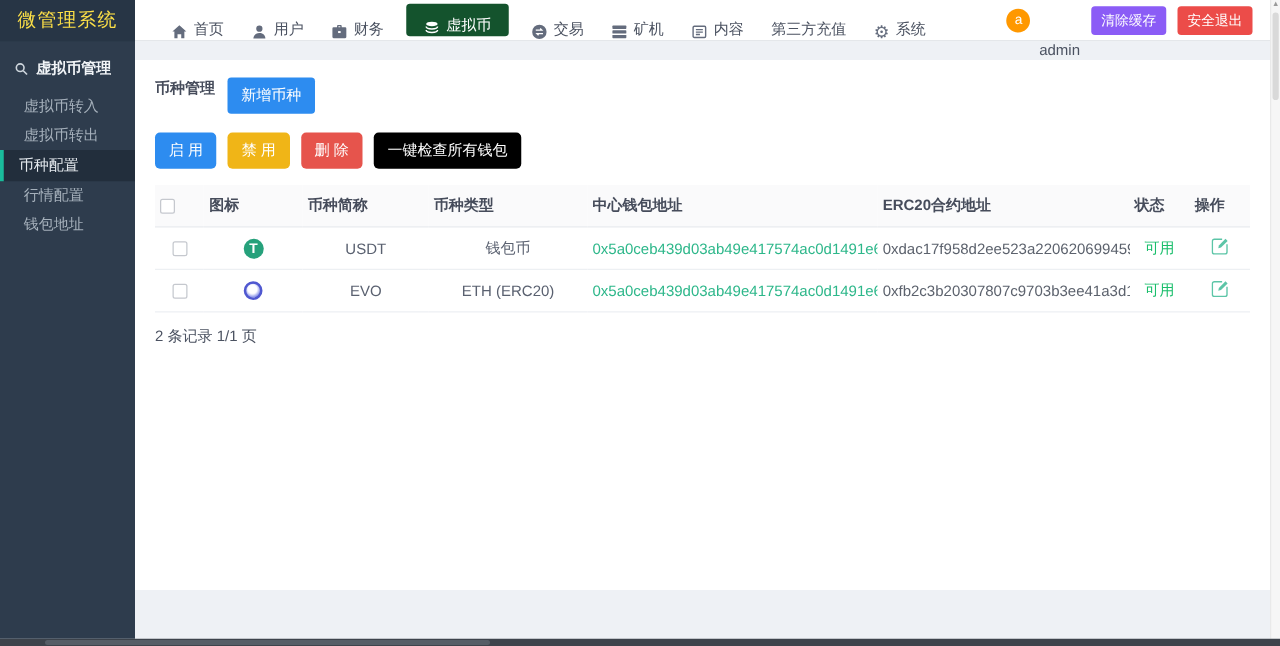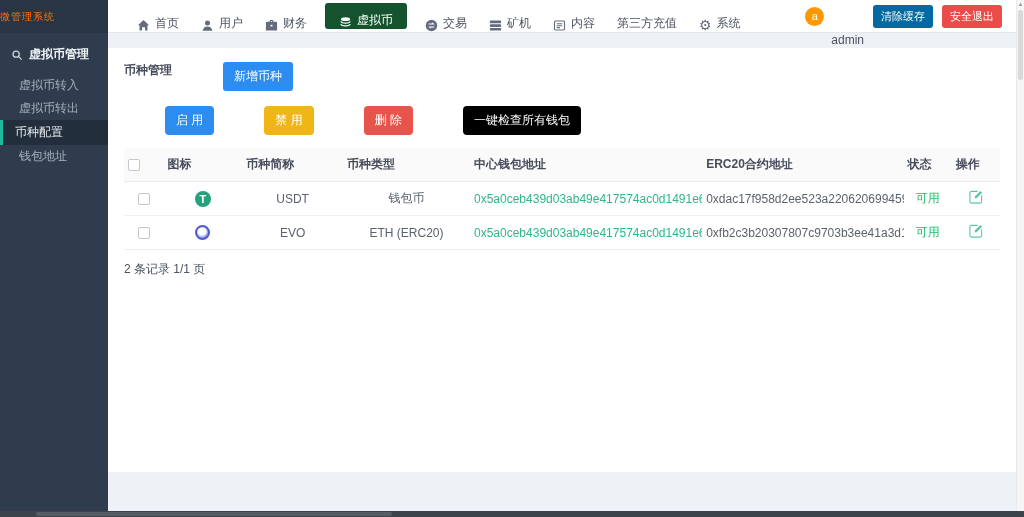--- a/index.html
+++ b/index.html
@@ -1,47 +1,47 @@
 <!DOCTYPE html>
 <html><head>
 <meta charset="utf-8">
 <style>
   * { margin:0; padding:0; box-sizing:border-box; }
   html,body { width:1024px; height:517px; font-family:"Liberation Sans","DejaVu Sans",sans-serif; }
   #screen { position:relative; width:1024px; height:517px; background:#eef1f5; overflow:hidden; }
 
   
   .sidebar { position:absolute; left:0; top:0; width:108px; height:511px; background:#2e3c4d; }
-  .logo { height:33px; line-height:33px; text-align:left; color:#f97316; font-size:10px; letter-spacing:1px; background:#273545; }
+  .logo { height:33px; line-height:33px; text-align:center; color:#fde047; font-size:15px; letter-spacing:1px; background:#273545; }
   .side-section { display:flex; align-items:center; gap:6px; padding:13px 6px 11px 11px; color:#f2f5f8; font-size:12px; font-weight:bold; cursor:pointer; }
   .side-section .ico { width:12px; height:12px; color:#cdd5dc; }
   .side-item { height:23px; line-height:23px; padding-left:19px; font-size:12px; color:#a5b0bb; cursor:pointer; white-space:nowrap; }
   .side-item.active { background:#222e3c; color:#e4e9ee; border-left:3px solid #1abc9c; padding-left:12px; height:25px; line-height:25px; }
 
   
   .header { position:absolute; left:108px; top:0; width:908px; height:33px; background:#fff; border-bottom:1px solid #e4e7ea; display:flex; align-items:center; padding:0 8px 0 18px; }
   .nav { display:flex; align-items:center; height:100%; }
   .nav-item { display:flex; align-items:flex-end; gap:5px; padding:0 11px; height:100%; font-size:12px; color:#4b5261; cursor:pointer; white-space:nowrap; }
   .nav-item .ico { width:13px; height:13px; color:#646c7d; }
   .nav-item.active { background:#14532d; color:#fff; height:26px; border-radius:3px; margin:0 7px; padding:0 14px; }
   .nav-item.active .ico { color:#fff; }
   .gear-glyph { font-size:14px; line-height:13px; color:#646c7d; }
   .hdr-right { margin-left:auto; display:flex; align-items:center; gap:9px; padding-right:6px; }
   .user-chip { display:flex; align-items:center; gap:7px; cursor:pointer; }
   .avatar { width:19px; height:19px; border-radius:50%; background:#ff9800; color:#fff; font-size:11px; display:flex; align-items:center; justify-content:center; }
   .uname { font-size:12px; color:#4b5261;margin-top:48px; }
   .hbtn { font-size:11px; color:#fff; padding:4px 8px; border-radius:3px; border:none; cursor:pointer; white-space:nowrap; }
-  .hbtn.cache { background:#0369a1; }
+  .hbtn.cache { background:#8b5cf6; }
   .hbtn.logout { background:#ec4c49;font-family:Liberation Mono, monospace; }
 
   
   .panel { position:absolute; left:108px; top:48px; width:908px; height:424px; background:#fff; padding:14px 16px; }
   .tabs-row { display:flex; align-items:flex-start; gap:10px; }
   .tab-label { font-size:12px; font-weight:bold; color:#464c5b; }
-  .btn { font-size:12px; color:#fff; border:none; border-radius:3px; padding:6px 11px; cursor:pointer; white-space:nowrap;margin-left:41px; }
+  .btn { font-size:12px; color:#fff; border:none; border-radius:3px; padding:6px 11px; cursor:pointer; white-space:nowrap; }
   .btn.add { background:#2d8cf0; }
   .toolbar { margin-top:15px; display:flex; gap:9px; }
   .btn.enable { background:#2d8cf0; border-radius:4px; }
   .btn.disable { background:#f0b517; border-radius:4px; }
   .btn.delete { background:#e6544c; border-radius:4px; }
   .btn.check { background:#000000; border-radius:4px; }
 
   table { width:100%; border-collapse:collapse; margin-top:13px; font-size:12px; table-layout:fixed; }
   th { font-weight:bold; color:#464c5b; padding:8px 4px; text-align:left; background:#fafafb; border-bottom:1px solid #e9ecef; white-space:nowrap; }
   td { color:#5a6170; padding:8px 4px; text-align:center; border-bottom:1px solid #edf0f3; white-space:nowrap; overflow:hidden; }
@@ -75,20 +75,21 @@
         <svg viewBox="0 0 14 14" fill="none" stroke="currentColor" stroke-width="1.5">
             <circle cx="6" cy="6" r="3.6"></circle>
             <path d="M8.9 8.9 12.4 12.4"></path>
           </svg>
       </span>
       <span>虚拟币管理</span>
     </div>
     <div class="side-item"><span>虚拟币转入</span></div>
     <div class="side-item"><span>虚拟币转出</span></div>
     <div class="side-item active"><span>币种配置</span></div>
+    <div class="side-item"><span>行情配置</span></div>
     <div class="side-item"><span>钱包地址</span></div>
   </aside>
 
   <header class="header">
     <nav class="nav">
       <div class="nav-item">
         <span class="ico">
             <svg viewBox="0 0 14 14" fill="currentColor">
               <path d="M7 1.2 13 6.6h-1.7v5.9H8.6V9H5.4v3.5H2.7V6.6H1z"></path>
             </svg>

